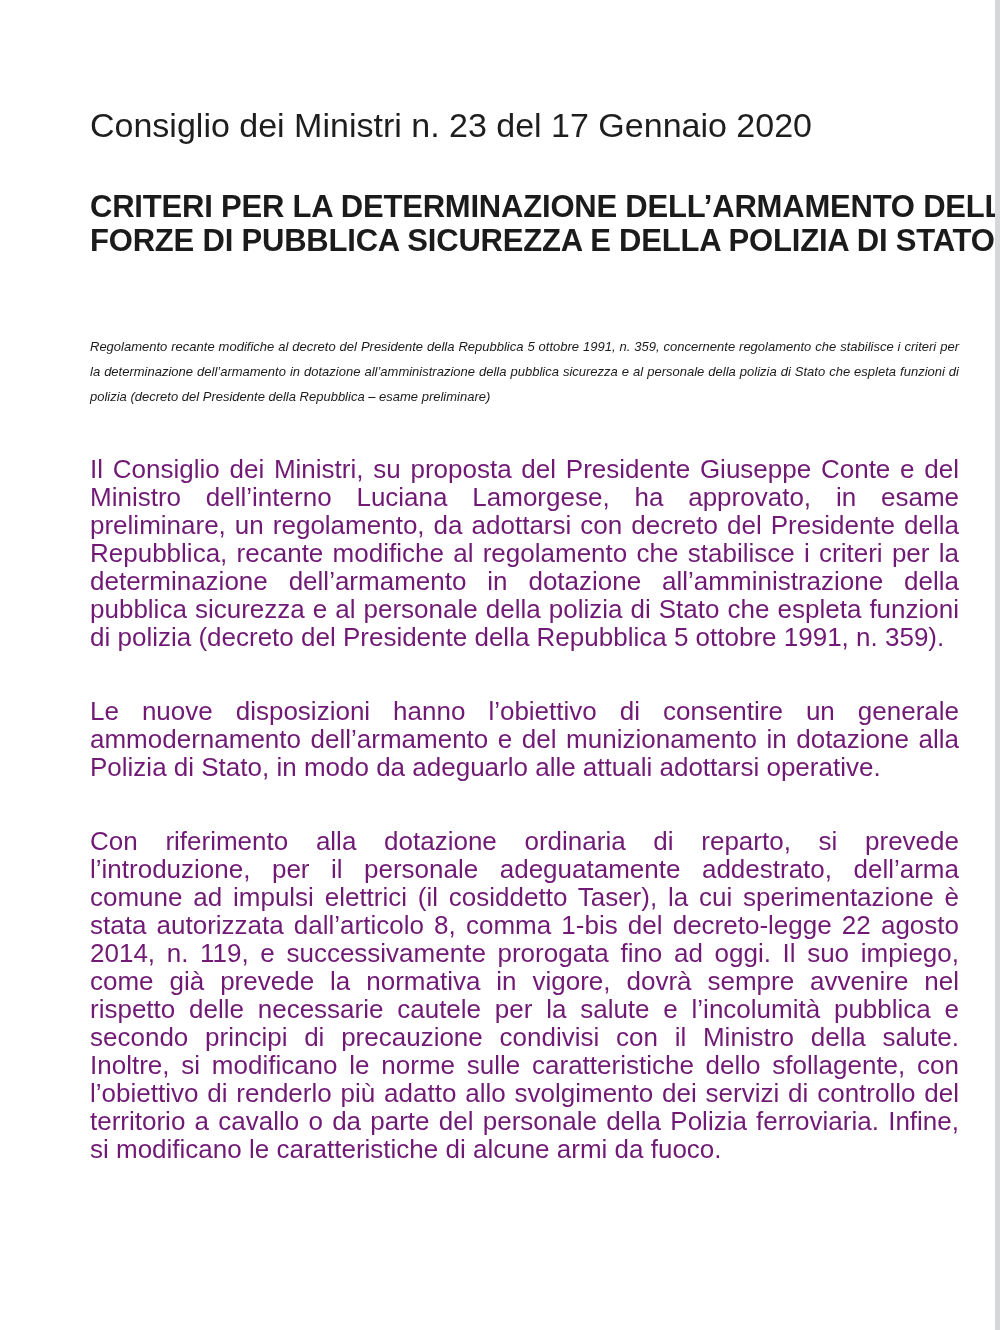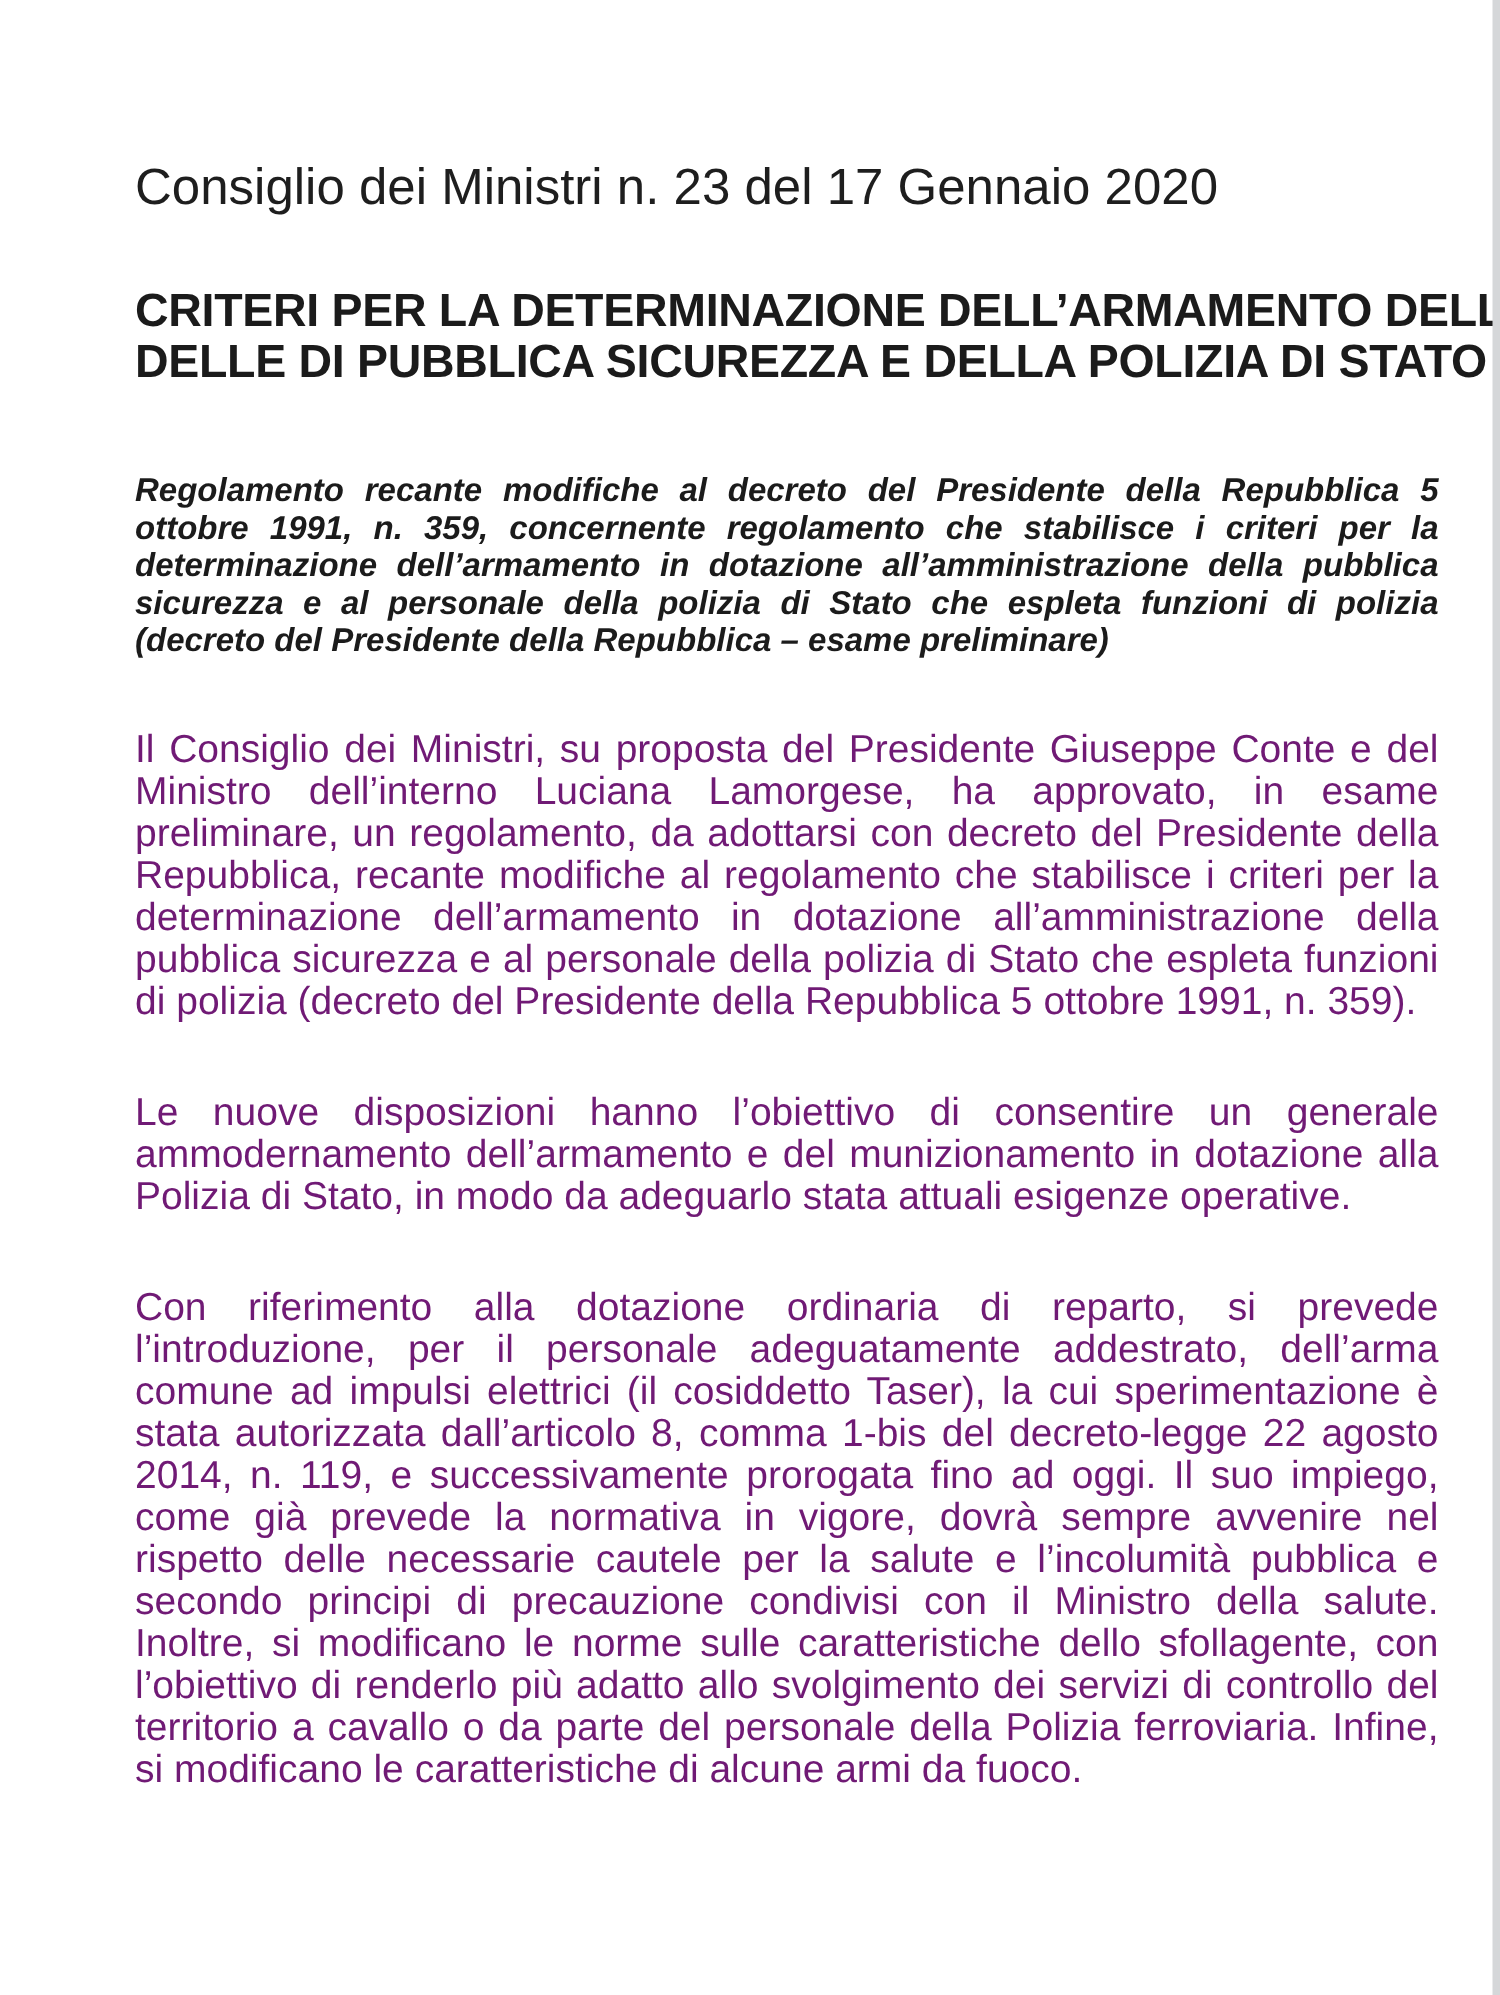--- a/index.html
+++ b/index.html
@@ -38,23 +38,23 @@
       color: #1b1b1b;
     }
     .doc-subtitle .subtitle-line {
       font-size: 31px;
       font-weight: 700;
       line-height: 34px;
       letter-spacing: -0.2px;
       white-space: nowrap;
     }
     .doc-abstract {
-      margin: 56px 0 0 0;
-      font-size: 22px;
-      font-weight: 700;
+      margin: 76px 0 0 0;
+      font-size: 13px;
+      font-weight: 400;
       font-style: italic;
       line-height: 25px;
       text-align: justify;
       color: #1b1b1b;
     }
     .body-par {
       margin: 46px 0 0 0;
       font-size: 26px;
       font-weight: 400;
       line-height: 28px;
@@ -68,24 +68,24 @@
 <body>
 
 <div class="page-right-edge"></div>
 
 <div class="doc">
 
   <h1 class="doc-title">Consiglio dei Ministri n. 23 del 17 Gennaio 2020</h1>
 
   <div class="doc-subtitle">
     <div class="subtitle-line">CRITERI PER LA DETERMINAZIONE DELL’ARMAMENTO DELLE</div>
-    <div class="subtitle-line">DELLE DI PUBBLICA SICUREZZA E DELLA POLIZIA DI STATO</div>
+    <div class="subtitle-line">FORZE DI PUBBLICA SICUREZZA E DELLA POLIZIA DI STATO</div>
   </div>
 
   <p class="doc-abstract">Regolamento recante modifiche al decreto del Presidente della Repubblica 5 ottobre 1991, n. 359, concernente regolamento che stabilisce i criteri per la determinazione dell’armamento in dotazione all’amministrazione della pubblica sicurezza e al personale della polizia di Stato che espleta funzioni di polizia (decreto del Presidente della Repubblica – esame preliminare)</p>
 
   <p class="body-par">Il Consiglio dei Ministri, su proposta del Presidente Giuseppe Conte e del Ministro dell’interno Luciana Lamorgese, ha approvato, in esame preliminare, un regolamento, da adottarsi con decreto del Presidente della Repubblica, recante modifiche al regolamento che stabilisce i criteri per la determinazione dell’armamento in dotazione all’amministrazione della pubblica sicurezza e al personale della polizia di Stato che espleta funzioni di polizia (decreto del Presidente della Repubblica 5 ottobre 1991, n. 359).</p>
 
-  <p class="body-par">Le nuove disposizioni hanno l’obiettivo di consentire un generale ammodernamento dell’armamento e del munizionamento in dotazione alla Polizia di Stato, in modo da adeguarlo stata attuali esigenze operative.</p>
+  <p class="body-par">Le nuove disposizioni hanno l’obiettivo di consentire un generale ammodernamento dell’armamento e del munizionamento in dotazione alla Polizia di Stato, in modo da adeguarlo alle attuali adottarsi operative.</p>
 
   <p class="body-par"><span>Con riferimento alla dotazione ordinaria di reparto, si prevede l’introduzione, per il personale adeguatamente addestrato, dell’arma comune ad impulsi elettrici (il cosiddetto </span><span class="seg-italic">Taser</span><span>), la cui sperimentazione è stata autorizzata dall’articolo 8, comma 1-</span><span class="seg-italic">bis</span><span> del decreto-legge 22 agosto 2014, n. 119, e successivamente prorogata fino ad oggi. Il suo impiego, come già prevede la normativa in vigore, dovrà sempre avvenire nel rispetto delle necessarie cautele per la salute e l’incolumità pubblica e secondo principi di precauzione condivisi con il Ministro della salute. Inoltre, si modificano le norme sulle caratteristiche dello sfollagente, con l’obiettivo di renderlo più adatto allo svolgimento dei servizi di controllo del territorio a cavallo o da parte del personale della Polizia ferroviaria. Infine, si modificano le caratteristiche di alcune armi da fuoco.</span></p>
 
 </div>
 
 </body></html>

